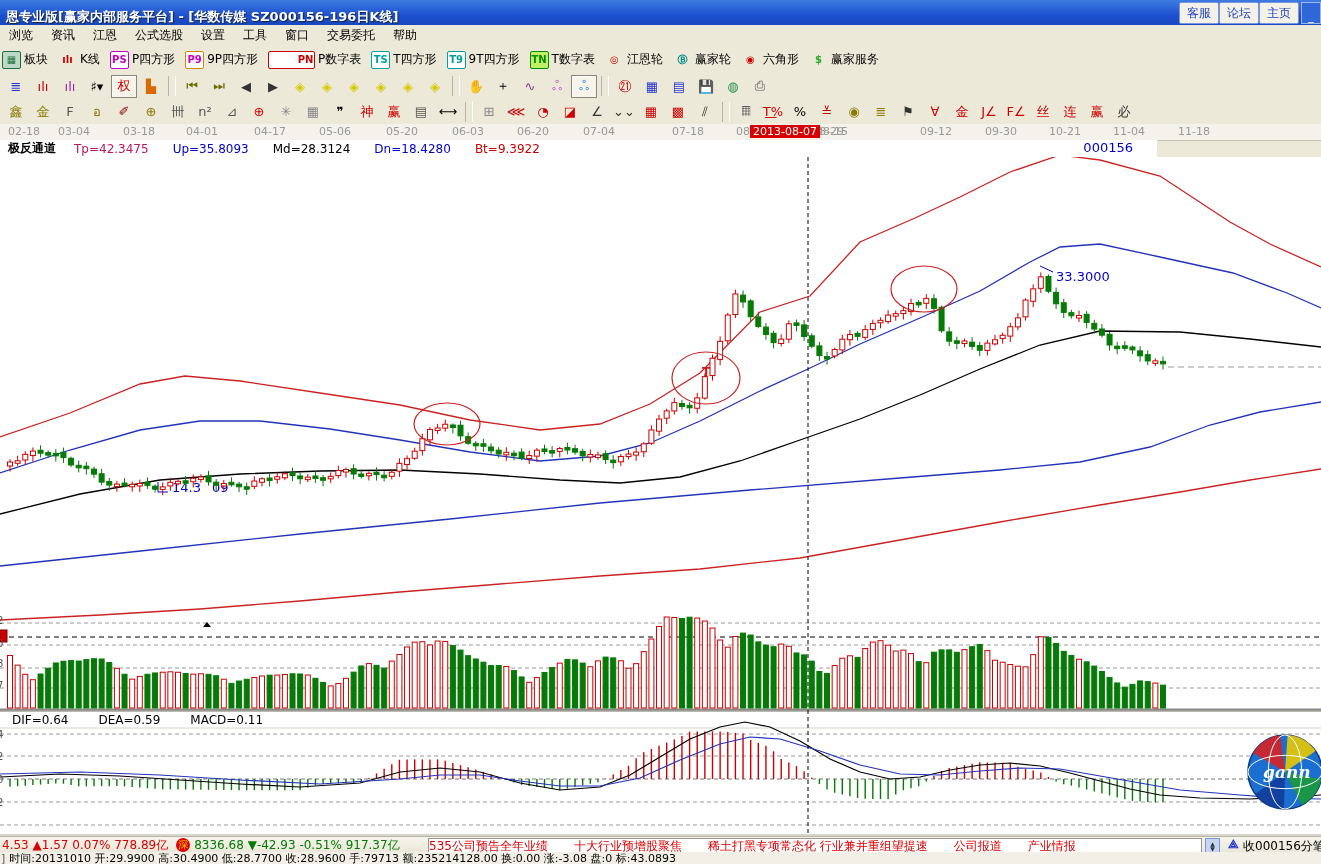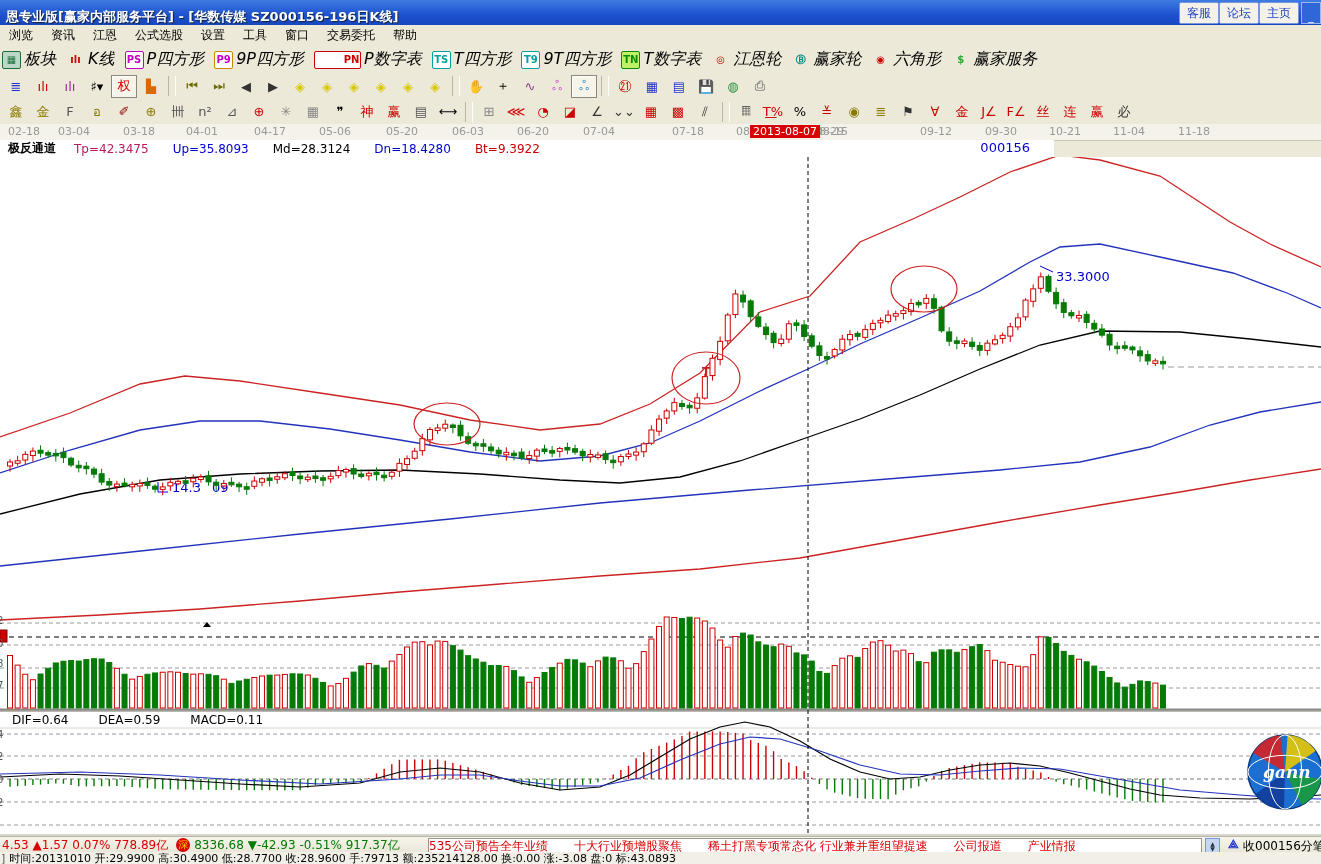--- a/index.html
+++ b/index.html
@@ -20,37 +20,37 @@
   
   .menubar{position:absolute;top:25px;left:0;width:1321px;height:21px;background:#ece9d8;
     border-bottom:1px solid #d8d4c4;display:flex;align-items:center;color:#000;}
   .menu-item{padding:0 9px;height:100%;display:flex;align-items:center;cursor:pointer;}
   
   .toolbar1{position:absolute;top:46px;left:0;width:1321px;height:27px;background:#ece9d8;
     border-bottom:1px solid #d8d4c4;display:flex;align-items:center;padding-left:2px;}
   .t1-item{display:flex;align-items:center;margin-right:10px;cursor:pointer;}
   .t1-icon{width:17px;height:16px;display:flex;align-items:center;justify-content:center;
     font-size:10px;font-weight:bold;margin-right:3px;border-radius:2px;}
-  .t1-label{font-size:16px;color:#000;white-space:nowrap;font-style:italic;}
+  .t1-label{font-size:12px;color:#000;white-space:nowrap;}
   
   .toolbar2,.toolbar3{position:absolute;left:0;width:1321px;height:26px;background:#ece9d8;
     display:flex;align-items:center;padding-left:3px;}
   .toolbar2{top:73px;border-bottom:1px solid #ddd9c9;}
   .toolbar3{top:99px;border-bottom:1px solid #b8b4a4;height:25px;}
   .ico{width:24px;height:21px;display:flex;align-items:center;justify-content:center;
     font-size:13px;margin-right:1px;cursor:pointer;border:1px solid transparent;}
   .ico.pressed{border:1px solid #8a887c;background:#f7f5ea;box-shadow:inset 1px 1px 1px #fff;}
   .ico-sep{width:6px;height:20px;border-left:1px solid #b9b5a5;border-right:1px solid #fff;margin:0 3px;}
   
   .dateaxis{position:absolute;top:124px;left:0;width:1321px;height:16px;background:#f4f2ea;
     border-bottom:1px solid #c9c5b5;font-size:11px;color:#999;}
   .dtick{position:absolute;top:1px;white-space:nowrap;}
   .dhl{position:absolute;top:1px;background:#d80000;color:#fff;padding:0 3px;white-space:nowrap;}
   
-  .indbar{position:absolute;top:140px;left:0;width:1054px;height:17px;background:#fff;
+  .indbar{position:absolute;top:140px;left:0;width:1157px;height:17px;background:#fff;
     font-size:12px;display:flex;align-items:center;}
   .indbar .iname{color:#000;margin:0 18px 0 8px;font-weight:bold;}
   .indbar .ival{margin-right:24px;white-space:nowrap;}
   .stockcode{position:absolute;right:24px;top:0px;color:#0000cc;font-size:13px;}
   
   #chartsvg{position:absolute;top:157px;left:0;background:#fff;display:block;}
   .macdbar{position:absolute;top:712px;left:0;width:1066px;height:16px;
     font-size:12px;display:flex;align-items:center;pointer-events:none;}
   .macdbar span{margin-right:30px;white-space:nowrap;}
   

